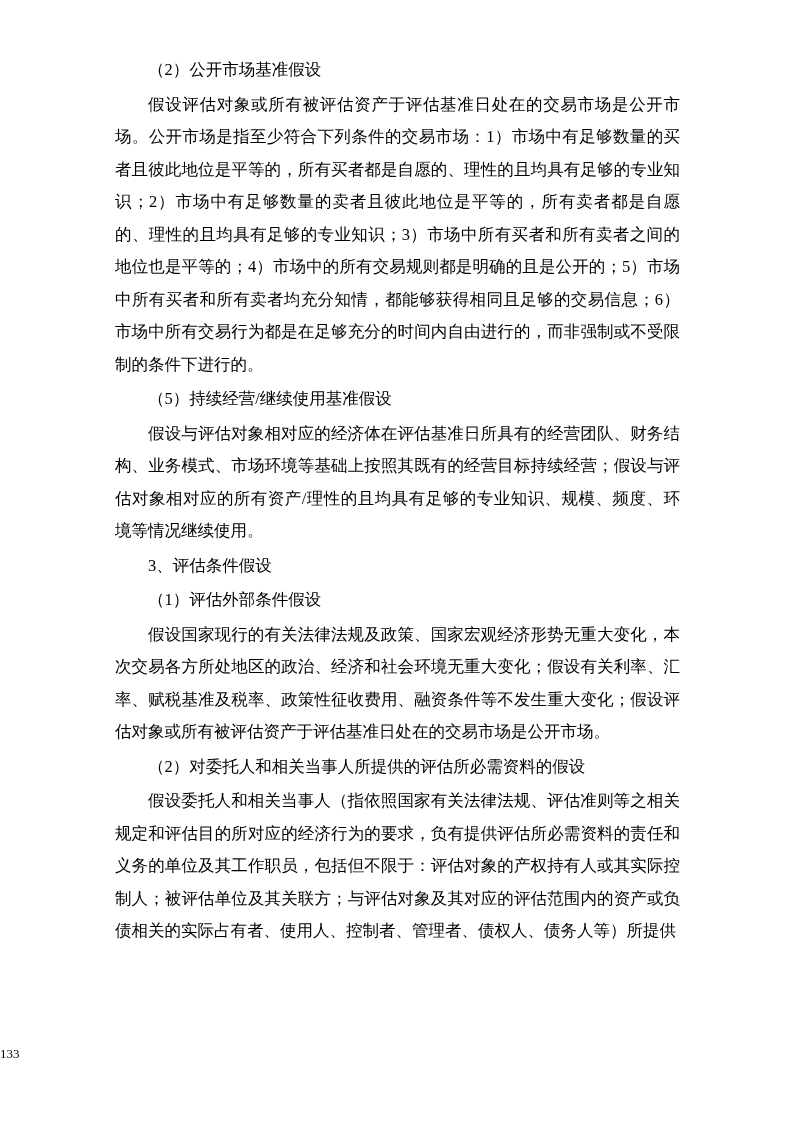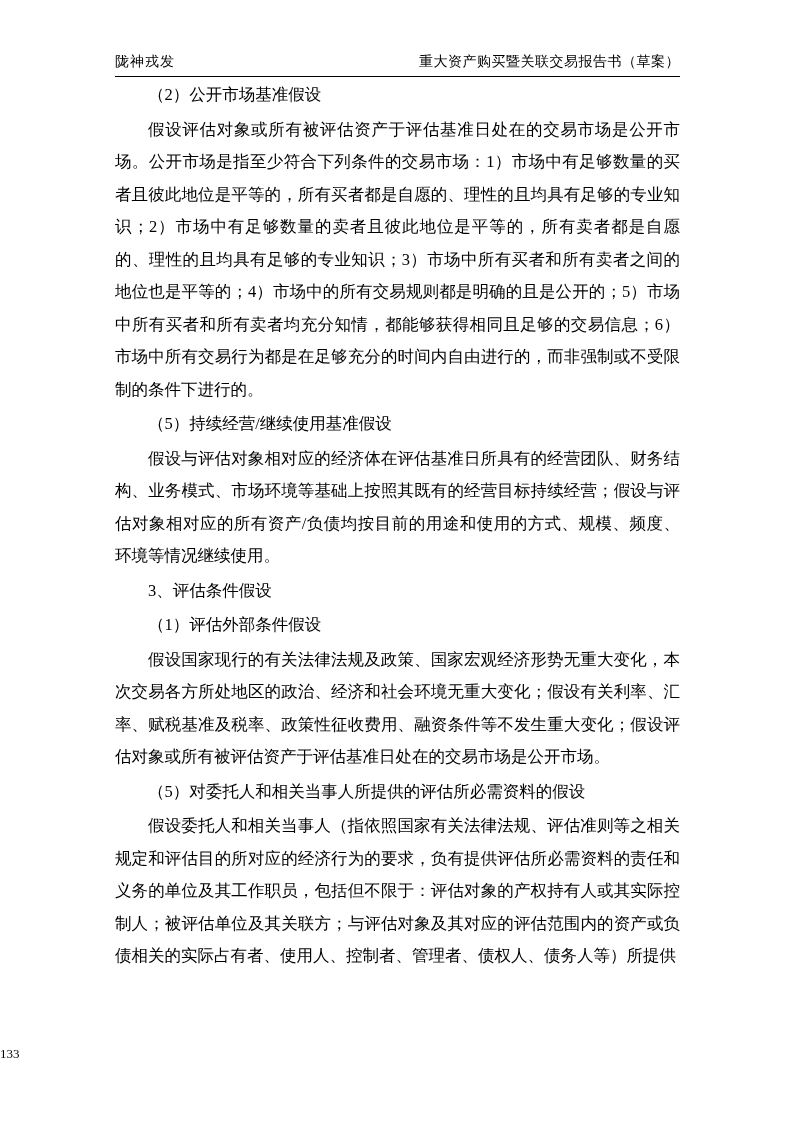--- a/index.html
+++ b/index.html
@@ -56,34 +56,30 @@
     text-align: left;
     font-size: 13px;
     color: #000000;
   }
 </style>
 </head>
 <body>
 
 <div class="page">
 
-  <header class="doc-header">
-    <span class="hdr-left">陇神戎发</span>
-    <span class="hdr-right">重大资产购买暨关联交易报告书（草案）</span>
-  </header>
 
   <main class="doc-body">
     <div class="blk heading">（2）公开市场基准假设</div>
     <div class="blk para">假设评估对象或所有被评估资产于评估基准日处在的交易市场是公开市场。公开市场是指至少符合下列条件的交易市场：1）市场中有足够数量的买者且彼此地位是平等的，所有买者都是自愿的、理性的且均具有足够的专业知识；2）市场中有足够数量的卖者且彼此地位是平等的，所有卖者都是自愿的、理性的且均具有足够的专业知识；3）市场中所有买者和所有卖者之间的地位也是平等的；4）市场中的所有交易规则都是明确的且是公开的；5）市场中所有买者和所有卖者均充分知情，都能够获得相同且足够的交易信息；6）市场中所有交易行为都是在足够充分的时间内自由进行的，而非强制或不受限制的条件下进行的。</div>
     <div class="blk heading">（5）持续经营/继续使用基准假设</div>
-    <div class="blk para">假设与评估对象相对应的经济体在评估基准日所具有的经营团队、财务结构、业务模式、市场环境等基础上按照其既有的经营目标持续经营；假设与评估对象相对应的所有资产/负债均按目前的用途和使用的方式、规模、频度、环境等情况继续使用。</div>
+    <div class="blk para">假设与评估对象相对应的经济体在评估基准日所具有的经营团队、财务结构、业务模式、市场环境等基础上按照其既有的经营目标持续经营；假设与评估对象相对应的所有资产/理性的且均具有足够的专业知识、规模、频度、环境等情况继续使用。</div>
     <div class="blk heading">3、评估条件假设</div>
     <div class="blk heading">（1）评估外部条件假设</div>
     <div class="blk para">假设国家现行的有关法律法规及政策、国家宏观经济形势无重大变化，本次交易各方所处地区的政治、经济和社会环境无重大变化；假设有关利率、汇率、赋税基准及税率、政策性征收费用、融资条件等不发生重大变化；假设评估对象或所有被评估资产于评估基准日处在的交易市场是公开市场。</div>
-    <div class="blk heading">（5）对委托人和相关当事人所提供的评估所必需资料的假设</div>
+    <div class="blk heading">（2）对委托人和相关当事人所提供的评估所必需资料的假设</div>
     <div class="blk para">假设委托人和相关当事人（指依照国家有关法律法规、评估准则等之相关规定和评估目的所对应的经济行为的要求，负有提供评估所必需资料的责任和义务的单位及其工作职员，包括但不限于：评估对象的产权持有人或其实际控制人；被评估单位及其关联方；与评估对象及其对应的评估范围内的资产或负债相关的实际占有者、使用人、控制者、管理者、债权人、债务人等）所提供</div>
   </main>
 
   <footer class="doc-footer">
     <span>133</span>
   </footer>
 
 </div>
 
 </body></html>

